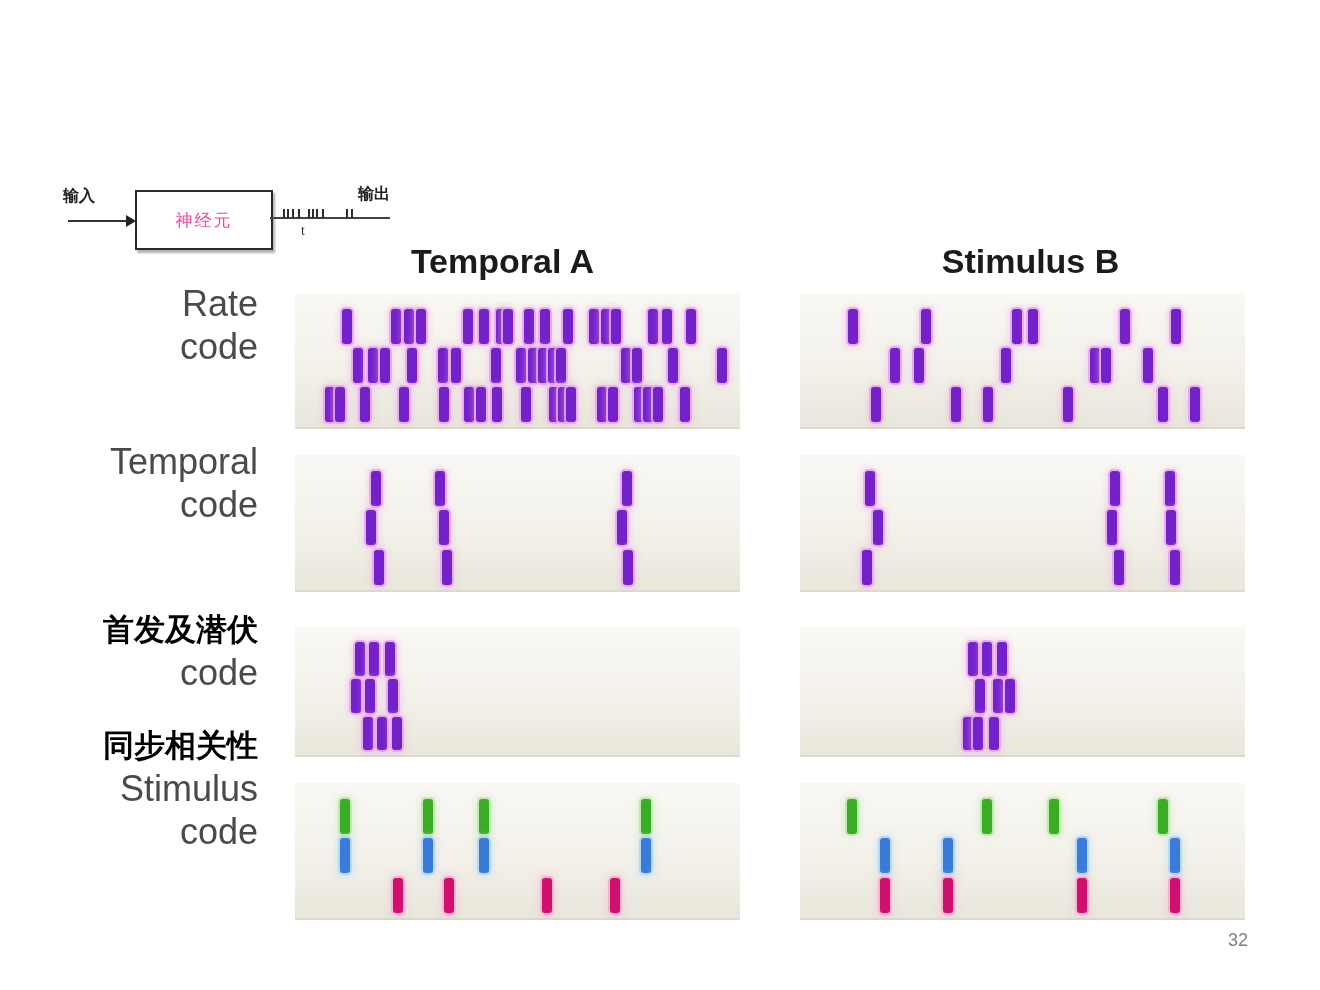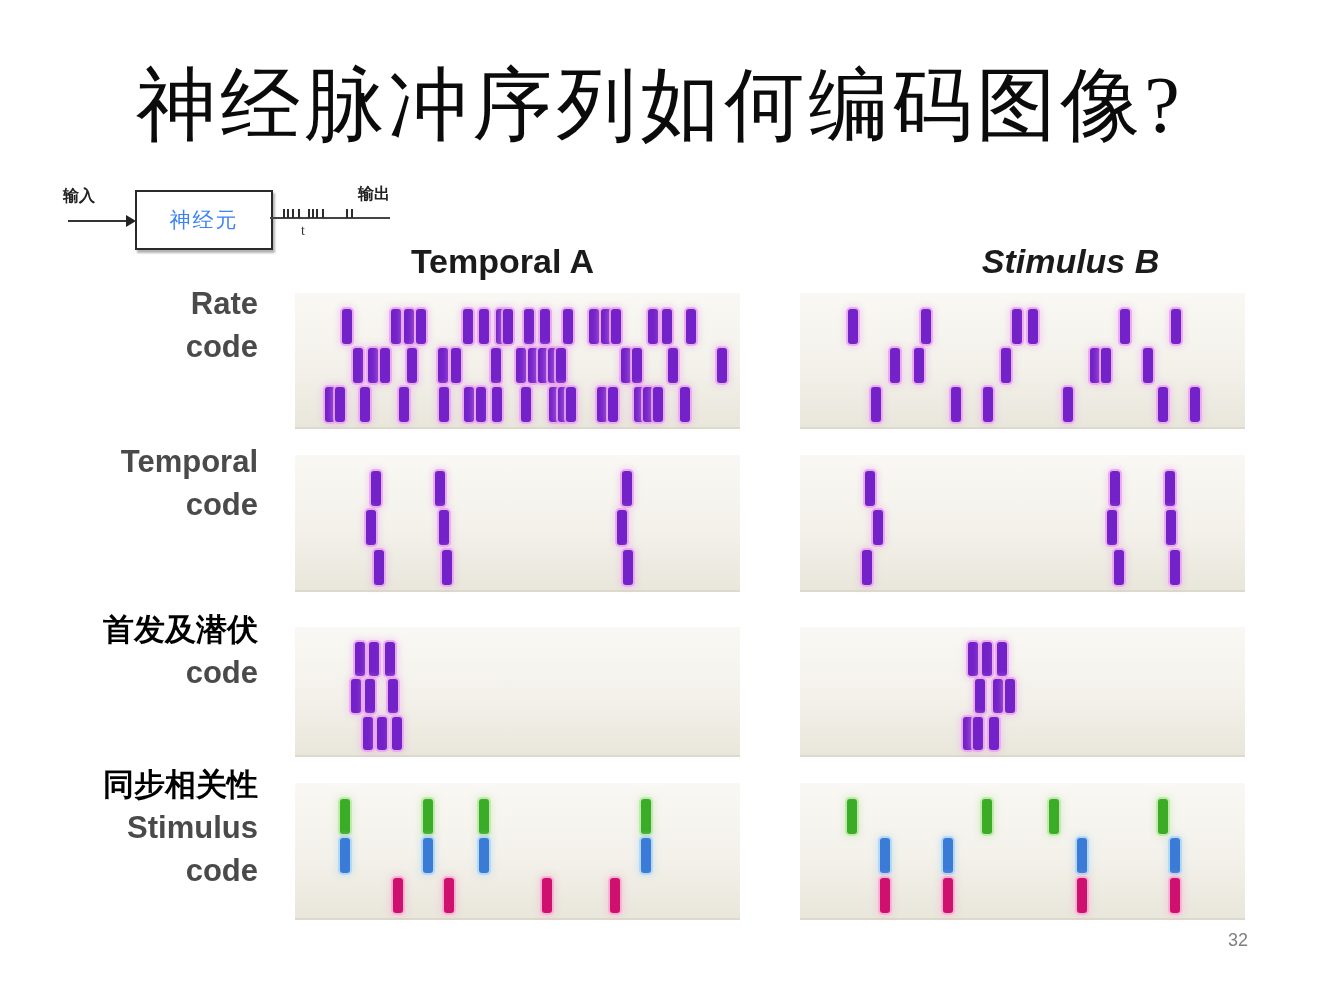--- a/index.html
+++ b/index.html
@@ -13,41 +13,41 @@
 
   
   .nd{position:absolute;left:0;top:0;width:420px;height:80px;}
   .nd-in-label{position:absolute;left:63px;top:186px;font-size:16px;font-weight:700;color:#222;}
   .nd-in-line{position:absolute;left:68px;top:220px;width:62px;height:2px;background:#333;}
   .nd-arrowhead{position:absolute;left:126px;top:215px;width:0;height:0;
                 border-left:10px solid #222;border-top:6px solid transparent;border-bottom:6px solid transparent;}
   .nd-box{position:absolute;left:135px;top:190px;width:134px;height:56px;background:#fff;
           border:2.5px solid #2a2a2a;box-shadow:2px 3px 2px rgba(0,0,0,.30);
           display:flex;align-items:center;justify-content:center;}
-  .nd-box span{font-size:21px;color:#3b82f6;letter-spacing:2px;}
+  .nd-box span{font-size:17px;color:#ec4899;letter-spacing:2px;}
   .nd-out-line{position:absolute;left:270px;top:217px;width:120px;height:2px;background:#444;}
   .nd-ticks{position:absolute;left:270px;top:208px;width:120px;height:10px;}
   .nd-tick{position:absolute;bottom:0;width:2px;height:9px;background:#2c2c2c;}
   .nd-t{position:absolute;left:301px;top:223px;font-size:14px;color:#333;font-family:"Liberation Serif",serif;}
   .nd-out-label{position:absolute;left:358px;top:184px;font-size:16px;font-weight:700;color:#222;}
 
   
   .col-header{position:absolute;top:242px;width:445px;text-align:center;
               font-size:34px;font-weight:700;color:#1b1b1b;letter-spacing:0px;}
   .col-header.a{left:280px;}
-  .col-header.b{left:848px;font-style:italic;}
+  .col-header.b{left:808px;}
 
   
   .lg{position:absolute;left:30px;width:228px;text-align:right;line-height:43px;}
   .lg .zh{font-size:31px;font-weight:700;color:#000;display:block;}
-  .lg .en{font-size:31px;font-weight:700;color:#4a4a4a;display:block;}
+  .lg .en{font-size:36px;font-weight:400;color:#4a4a4a;display:block;}
   .lg-rate{top:282px;}
   .lg-temporal{top:440px;}
   .lg-latency{top:608px;}
-  .lg-synchrony{top:763px;}
+  .lg-synchrony{top:724px;}
 
   
   .panel{position:absolute;background:linear-gradient(180deg,#f9f8f4 0%,#f3f1ea 55%,#e9e6db 100%);
          border-bottom:2px solid #ddd9cc;}
   .spike{position:absolute;width:10px;border-radius:3px;}
   .spike-purple{background:#7321c9;
      box-shadow:0 0 0 2px rgba(233,164,238,.85),0 0 6px 3px rgba(233,164,238,.45);}
   .spike-green{background:#3aac26;
      box-shadow:0 0 0 2px rgba(190,232,168,.9),0 0 6px 3px rgba(190,232,168,.5);}
   .spike-blue{background:#3b7bd8;
@@ -55,21 +55,20 @@
   .spike-pink{background:#d0106e;
      box-shadow:0 0 0 2px rgba(247,176,210,.9),0 0 6px 3px rgba(247,176,210,.5);}
 
   .page-number{position:absolute;right:72px;top:930px;font-size:18px;color:#7f7f7f;}
 </style>
 </head>
 <body>
 
 <div class="slide">
 
-  <div class="title">神经脉冲序列如何编码图像?</div>
 
   <div class="nd">
     <span class="nd-in-label">输入</span>
     <div class="nd-in-line"></div>
     <div class="nd-arrowhead"></div>
     <div class="nd-box">
       <span>神经元</span>
     </div>
     <div class="nd-out-line"></div>
     <div class="nd-ticks" id="nd-ticks">

